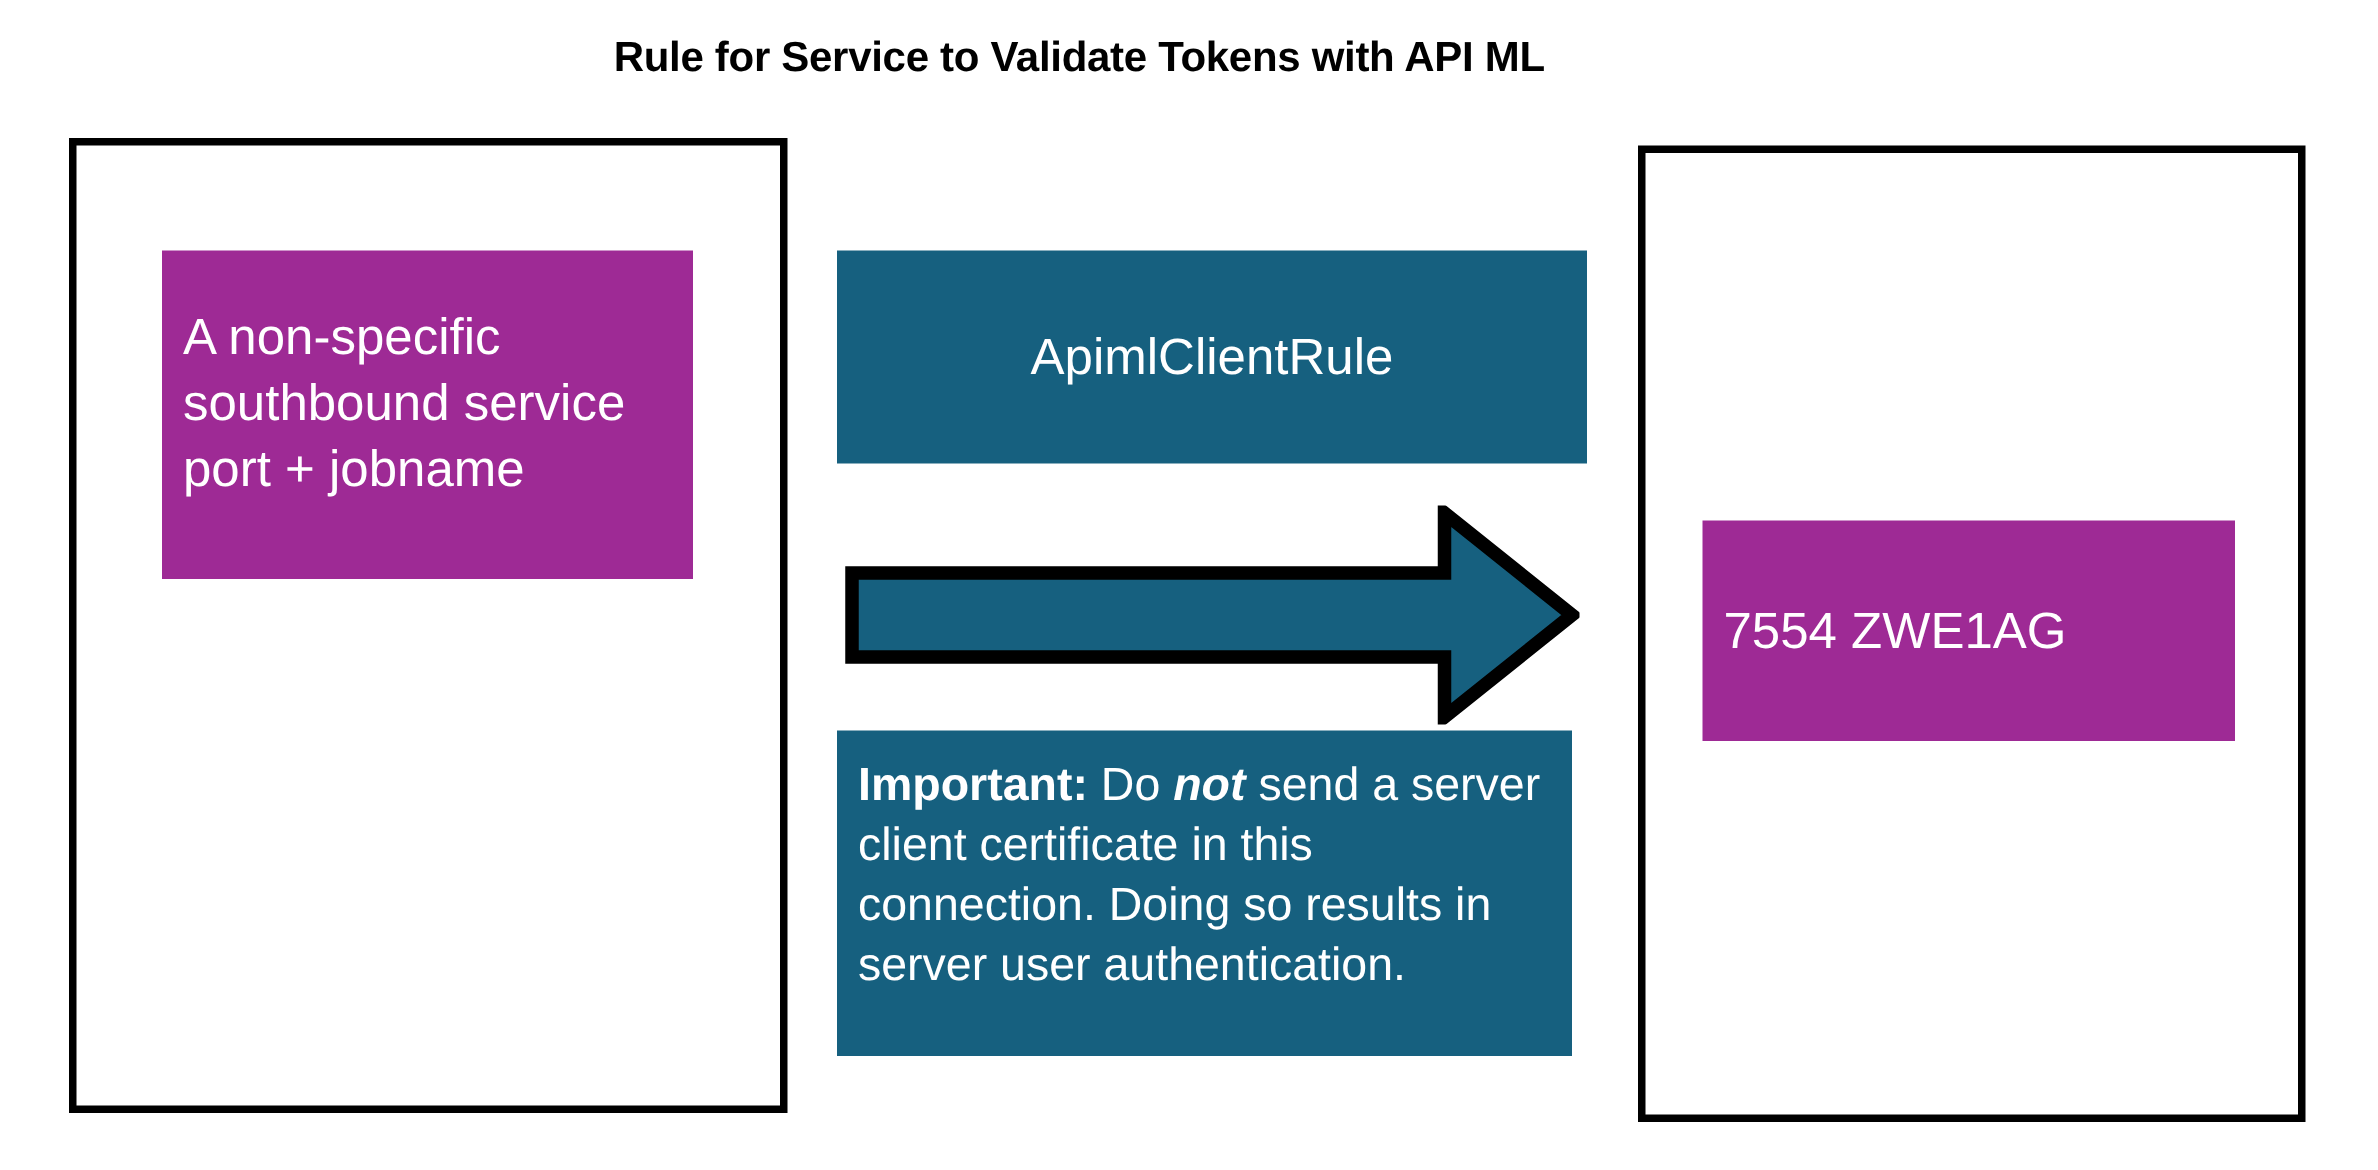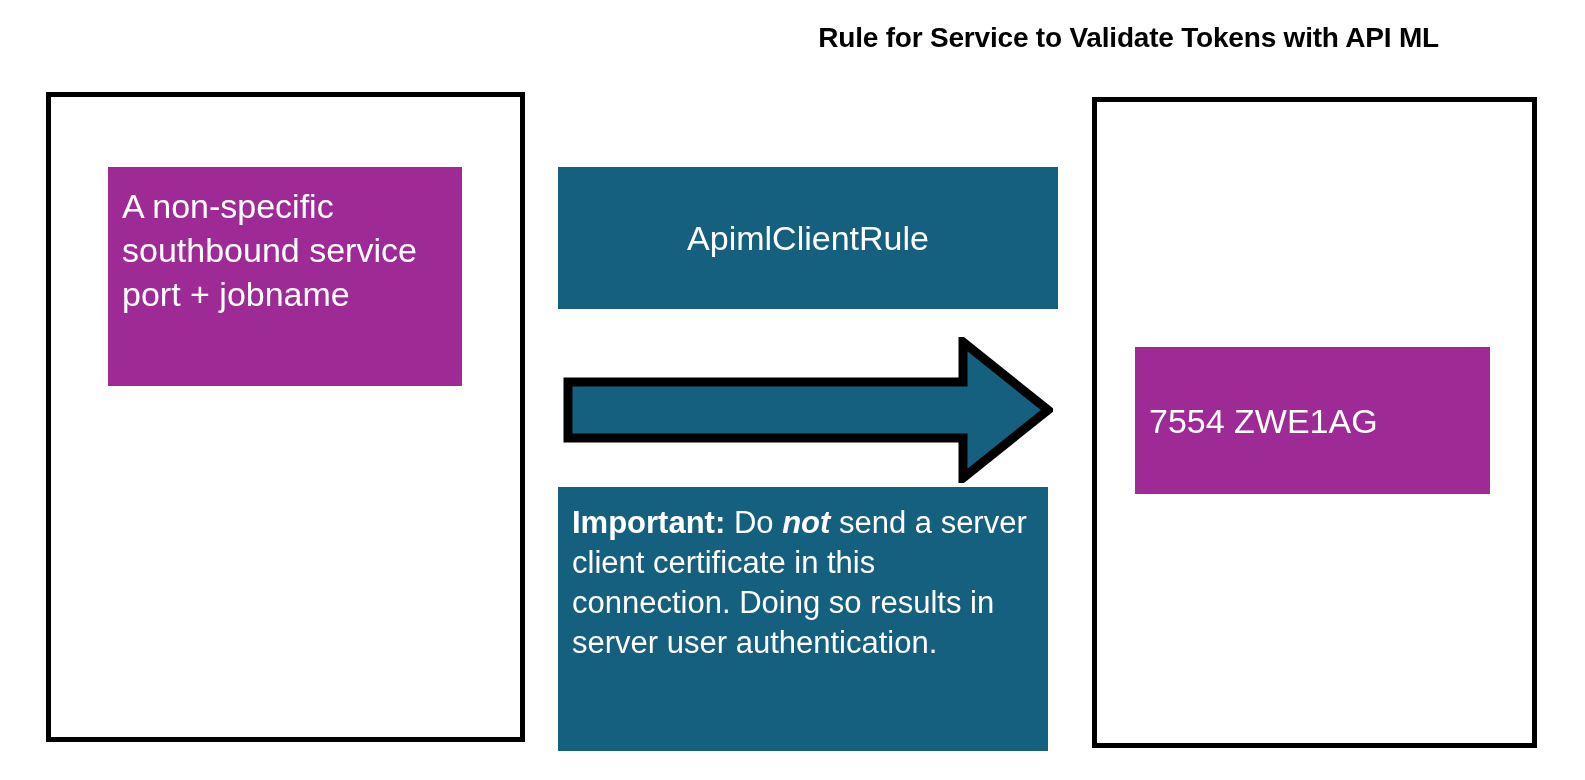--- a/index.html
+++ b/index.html
@@ -18,21 +18,21 @@
     background: #ffffff;
     overflow: hidden;
   }
 
   
   .title-block {
     position: absolute;
     left: 0;
     top: 18px;
     width: 1439px;
-    text-align: right;
+    text-align: center;
     font-weight: bold;
     font-size: 28px;
     line-height: 40px;
     color: #000000;
     letter-spacing: -0.2px;
   }
   .title-line-1 { display: block; }
   .title-line-2 { display: block; }
 
   
@@ -51,30 +51,30 @@
     box-sizing: border-box;
     color: #ffffff;
     font-size: 34px;
     line-height: 44px;
   }
   .magenta { background: #9E2A95; }
   .teal    { background: #16607F; }
 
   #block-southbound {
     left: 108px; top: 167px; width: 354px; height: 219px;
-    padding: 17px 0 0 14px;
+    padding: 36px 0 0 14px;
   }
   #block-apiml {
     left: 558px; top: 167px; width: 500px; height: 142px;
     display: flex;
     align-items: center;
     justify-content: center;
   }
   #block-important {
-    left: 558px; top: 487px; width: 490px; height: 264px;
+    left: 558px; top: 487px; width: 490px; height: 217px;
     padding: 16px 18px 12px 14px;
     font-size: 31px;
     line-height: 40px;
   }
   #block-zwe {
     left: 1135px; top: 347px; width: 355px; height: 147px;
     display: flex;
     align-items: center;
     padding-left: 14px;
   }

